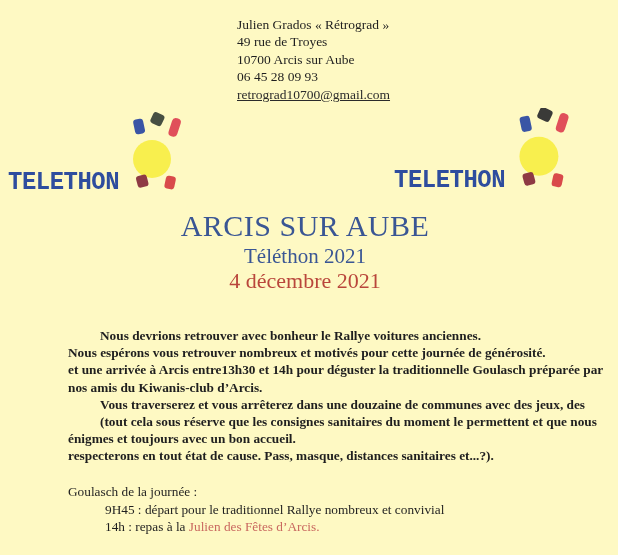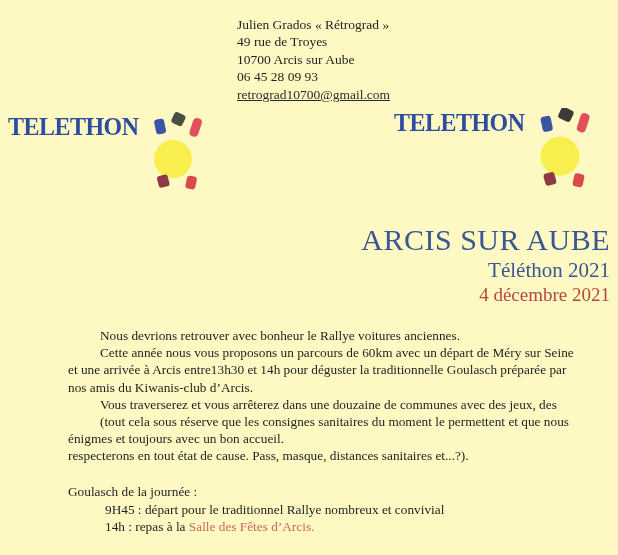--- a/index.html
+++ b/index.html
@@ -5,36 +5,36 @@
   html,body{margin:0;padding:0;background:#e8e8e8;}
   .page{
     position:relative;width:618px;height:555px;background:#fef9c3;
     font-family:"Liberation Serif","DejaVu Serif",serif;color:#1f1f1f;
     overflow:hidden;margin:0 auto;
   }
   
   .contact{position:absolute;left:237px;top:16px;font-size:13.5px;line-height:17.4px;}
   .contact .email{color:#2b2b2b;text-decoration:underline;}
   
-  .logo{position:absolute;display:flex;align-items:flex-start;}
+  .logo{position:absolute;display:flex;align-items:flex-end;font-family:Liberation Mono, monospace;}
   .logo-left{left:8px;top:112px;}
   .logo-right{left:394px;top:108px;}
   .wordmark{
     font-weight:bold;font-size:26px;letter-spacing:-0.5px;color:#2e4d9e;
     transform:scaleX(0.92);transform-origin:left center;white-space:nowrap;
   }
   .sun{margin-left:-4px;}
   
-  .titleblock{position:absolute;left:0;top:222px;width:610px;text-align:right;}
+  .titleblock{position:absolute;left:0;top:208px;width:610px;text-align:center;}
   .title-main{font-size:30px;line-height:36px;color:#3a5694;letter-spacing:0.5px;}
   .title-sub{font-size:21px;line-height:24px;color:#3a5694;}
-  .title-date{font-size:19px;line-height:25px;color:#b9463b;}
+  .title-date{font-size:22px;line-height:25px;color:#b9463b;}
   
   .body{position:absolute;left:68px;top:327px;font-size:13.3px;line-height:17.2px;}
-  .body .line{white-space:nowrap;}
+  .body .line{white-space:nowrap;font-weight:bold;}
   .body .ind{padding-left:32px;}
   
   .programme{position:absolute;left:68px;top:483px;font-size:13.3px;line-height:17.5px;}
   .prog-items{padding-left:37px;}
   .prog-item{white-space:nowrap;}
   .venue{color:#c9685f;}
 </style>
 </head>
 <body>
 
@@ -77,30 +77,30 @@
   </div>
 
   <div class="titleblock">
     <div class="title-main">ARCIS SUR AUBE</div>
     <div class="title-sub">Téléthon 2021</div>
     <div class="title-date">4 décembre 2021</div>
   </div>
 
   <div class="body">
     <div class="line ind">Nous devrions retrouver avec bonheur le Rallye voitures anciennes.</div>
-    <div class="line ind">Cette année nous vous proposons un parcours de 60km avec un départ de Méry sur Seine</div>
+    <div class="line">Nous espérons vous retrouver nombreux et motivés pour cette journée de générosité.</div>
     <div class="line">et une arrivée à Arcis entre13h30 et 14h pour déguster la traditionnelle Goulasch préparée par</div>
     <div class="line">nos amis du Kiwanis-club d’Arcis.</div>
     <div class="line ind">Vous traverserez et vous arrêterez dans une douzaine de communes avec des jeux, des</div>
     <div class="line ind">(tout cela sous réserve que les consignes sanitaires du moment le permettent et que nous</div>
     <div class="line">énigmes et toujours avec un bon accueil.</div>
     <div class="line">respecterons en tout état de cause. Pass, masque, distances sanitaires et...?).</div>
   </div>
 
   <div class="programme">
     <div>Goulasch de la journée :</div>
     <div class="prog-items">
       <div class="prog-item"><span>9H45 : départ pour le traditionnel Rallye nombreux et convivial</span><span class="venue"></span><span></span></div>
-      <div class="prog-item"><span>14h : repas à la </span><span class="venue">Salle des Fêtes d’Arcis.</span><span></span></div>
+      <div class="prog-item"><span>14h : repas à la </span><span class="venue">Julien des Fêtes d’Arcis.</span><span></span></div>
     </div>
   </div>
 
 </div>
 
 </body></html>

